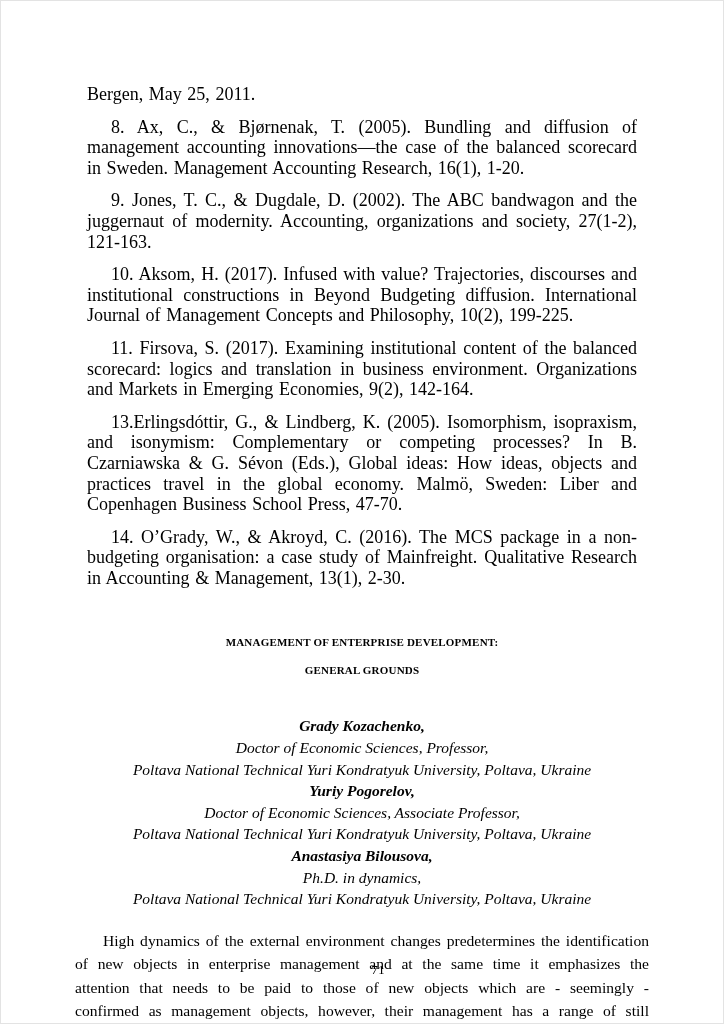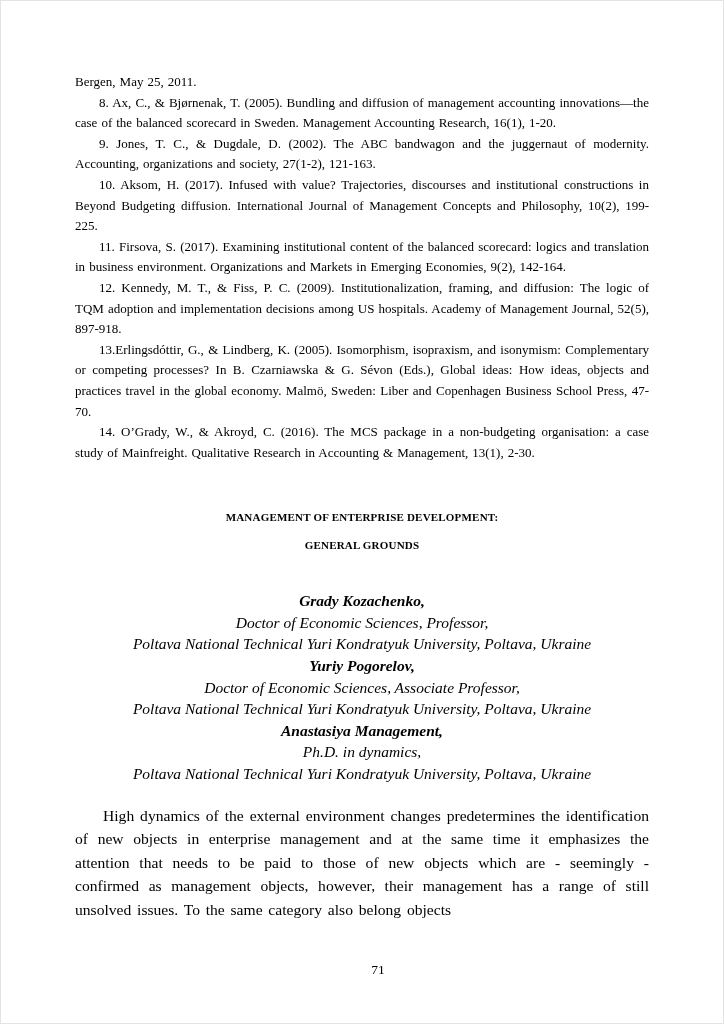--- a/index.html
+++ b/index.html
@@ -13,22 +13,22 @@
     height: 1024px;
     box-sizing: border-box;
     background: #ffffff;
     border: 1px solid #e3e3e3;
     padding: 71px 74px 0 74px;
     font-family: "Liberation Serif", "DejaVu Serif", serif;
     color: #000000;
     overflow: hidden;
   }
   .refs p {
-    margin: 0;
-    font-size: 13px;
+    margin: 12px;
+    font-size: 18px;
     line-height: 20.6px;
     text-align: justify;
     text-indent: 24px;
     hyphens: none;
     word-spacing: 0.06em;
   }
   .refs p.no-indent {
     text-indent: 0;
   }
   .section-title {
@@ -72,21 +72,20 @@
 <body>
 
 <div class="page">
 
   <div class="refs">
     <p class="no-indent">Bergen, May 25, 2011.</p>
     <p>8. Ax, C., &amp; Bjørnenak, T. (2005). Bundling and diffusion of management accounting innovations—the case of the balanced scorecard in Sweden. Management Accounting Research, 16(1), 1-20.</p>
     <p>9. Jones, T. C., &amp; Dugdale, D. (2002). The ABC bandwagon and the juggernaut of modernity. Accounting, organizations and society, 27(1-2), 121-163.</p>
     <p>10. Aksom, H. (2017). Infused with value? Trajectories, discourses and institutional constructions in Beyond Budgeting diffusion. International Journal of Management Concepts and Philosophy, 10(2), 199-225.</p>
     <p>11. Firsova, S. (2017). Examining institutional content of the balanced scorecard: logics and translation in business environment. Organizations and Markets in Emerging Economies, 9(2), 142-164.</p>
-    <p>12. Kennedy, M. T., &amp; Fiss, P. C. (2009). Institutionalization, framing, and diffusion: The logic of TQM adoption and implementation decisions among US hospitals. Academy of Management Journal, 52(5), 897-918.</p>
     <p>13.Erlingsdóttir, G., &amp; Lindberg, K. (2005). Isomorphism, isopraxism, and isonymism: Complementary or competing processes? In B. Czarniawska &amp; G. Sévon (Eds.), Global ideas: How ideas, objects and practices travel in the global economy. Malmö, Sweden: Liber and Copenhagen Business School Press, 47-70.</p>
     <p>14. O’Grady, W., &amp; Akroyd, C. (2016). The MCS package in a non-budgeting organisation: a case study of Mainfreight. Qualitative Research in Accounting &amp; Management, 13(1), 2-30.</p>
   </div>
 
   <h1 class="section-title">
     <span>MANAGEMENT OF ENTERPRISE DEVELOPMENT:</span><br>
     <span>GENERAL GROUNDS</span>
   </h1>
 
   <div class="authors">
@@ -94,21 +93,21 @@
       <div class="name">Grady Kozachenko,</div>
       <div>Doctor of Economic Sciences, Professor,</div>
       <div>Poltava National Technical Yuri Kondratyuk University,  Poltava, Ukraine</div>
     </div>
     <div class="author">
       <div class="name">Yuriy Pogorelov,</div>
       <div>Doctor of Economic Sciences, Associate Professor,</div>
       <div>Poltava National Technical Yuri Kondratyuk University,  Poltava, Ukraine</div>
     </div>
     <div class="author">
-      <div class="name">Anastasiya Management,</div>
+      <div class="name">Anastasiya Bilousova,</div>
       <div>Ph.D. in dynamics,</div>
       <div>Poltava National Technical Yuri Kondratyuk University, Poltava, Ukraine</div>
     </div>
   </div>
 
   <p class="body-par">High dynamics of the external environment changes predetermines the identification of new objects in enterprise management and at the same time it emphasizes the attention that needs to be paid to those of new objects which are - seemingly - confirmed as management objects, however, their management has a range of still unsolved issues. To the same category also belong objects</p>
 
   <div class="page-number">71</div>
 
 </div>

